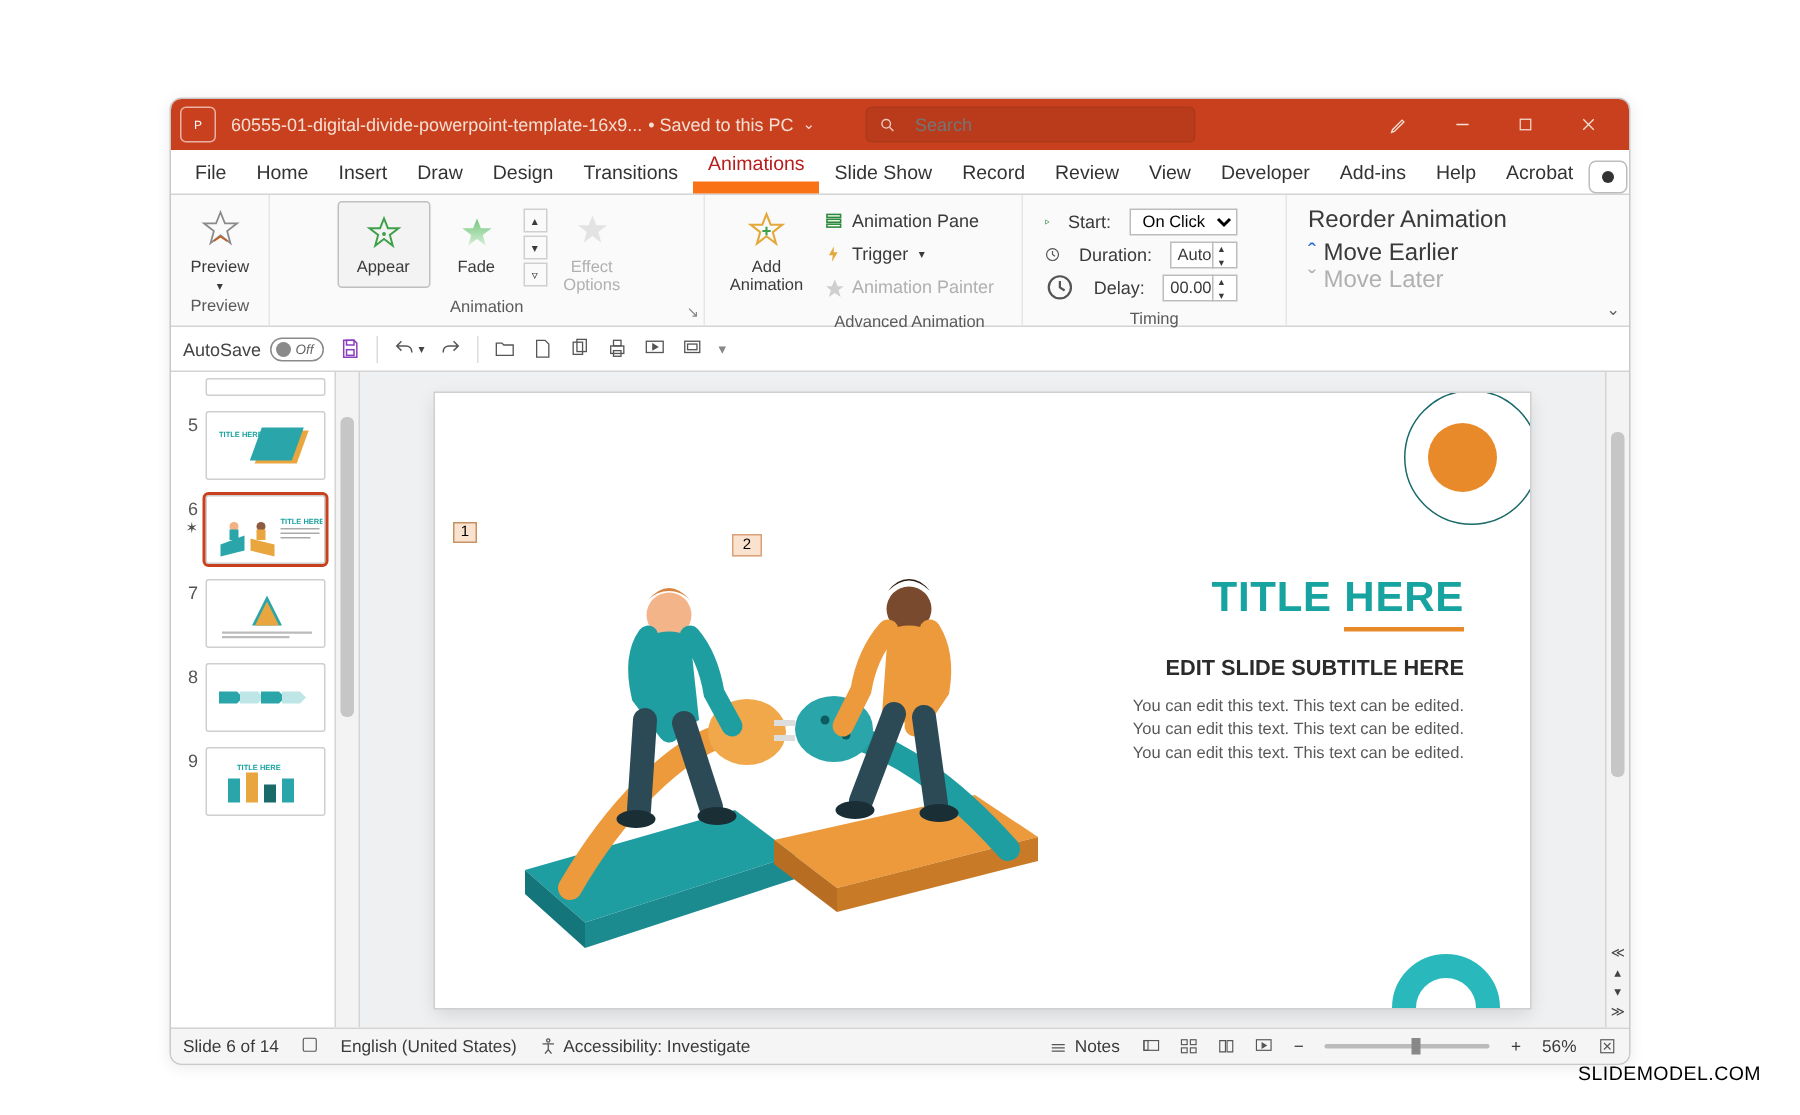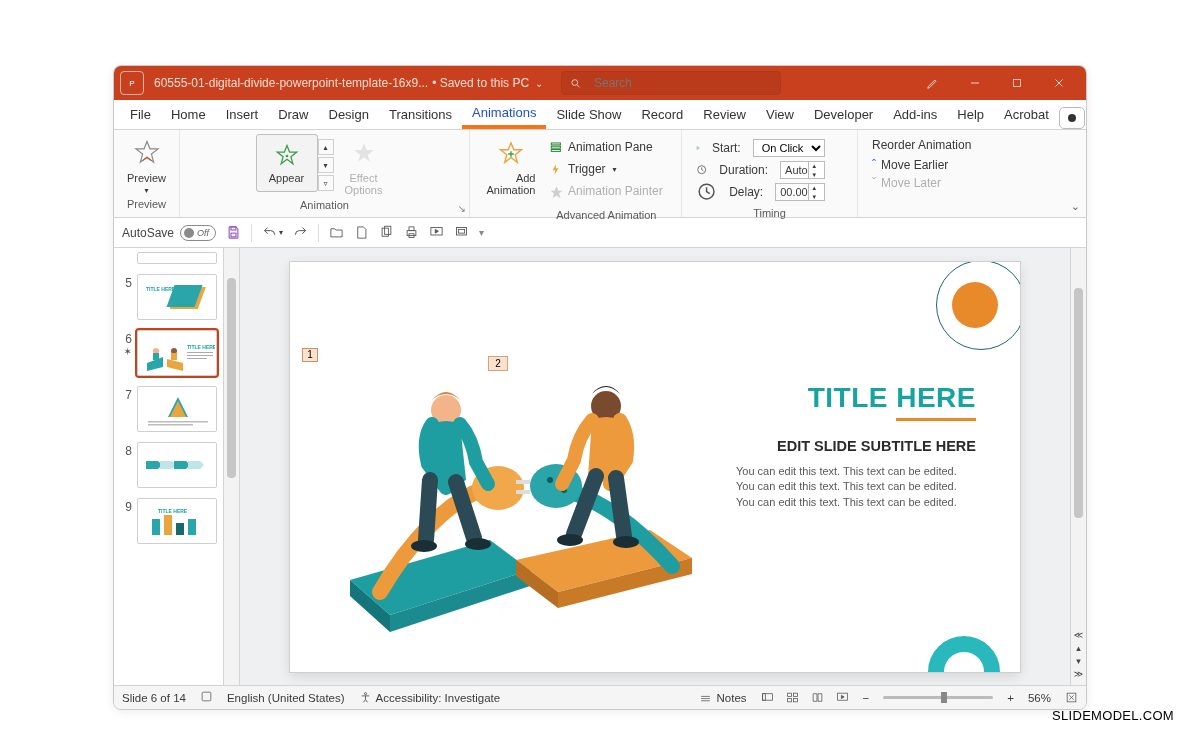--- a/index.html
+++ b/index.html
@@ -5,30 +5,30 @@
   * { box-sizing: border-box; margin: 0; padding: 0; font-family: "Segoe UI", Arial, sans-serif; }
   body { background: #fff; width: 1200px; height: 743px; position: relative; overflow: hidden; }
   .app { position: absolute; left: 113px; top: 65px; width: 974px; height: 645px; border: 1px solid #c9c9c9; border-radius: 8px; overflow: hidden; box-shadow: 0 2px 10px rgba(0,0,0,.08); display: flex; flex-direction: column; background: #fff;}
   
   .titlebar { background: #c8401d; height: 34px; display: flex; align-items: center; color: #fff; font-size: 12px; padding: 0 6px; }
   .titlebar .icon-pp { width: 24px; height: 24px; border: 1px solid rgba(255,255,255,.6); border-radius: 4px; display:flex; align-items:center; justify-content:center; margin-right: 10px;}
   .titlebar .pp { font-size: 8px;}
   .titlebar .doc { color: #f6dfd4; max-width: 330px; overflow: hidden; text-overflow: ellipsis; white-space: nowrap;}
   .titlebar .saved { color:#f6dfd4; margin-left:4px;}
   .tb-chev { margin-left:6px; opacity:.8; font-size:10px;}
-  .searchwrap { margin-left: 18px; display:flex; align-items:center; background:#b93b1c; border:1px solid #ab391a; border-radius:4px; height:24px; width:220px; padding:0 8px; color:#eecabc;}
+  .searchwrap { margin-left: 34px; display:flex; align-items:center; background:#b93b1c; border:1px solid #ab391a; border-radius:4px; height:24px; width:220px; padding:0 8px; color:#eecabc;}
   .searchwrap svg{ width:13px; height:13px; margin-right:12px;}
   .searchwrap input{ background:transparent; border:none; outline:none; color:#eecabc; font-size:12px; width:100%;}
   .tb-spacer{ flex:1;}
   .tb-btn{ width:42px; height:34px; display:flex; align-items:center; justify-content:center; color:#f6dfd4;}
   .tb-btn svg{width:14px;height:14px;}
   
   .tabs { height:30px; background:#fff; display:flex; align-items:flex-end; padding-left:6px; border-bottom:1px solid #d4d4d4; font-size:13px;}
   .tab{ padding:6px 10px 7px; color:#333; cursor:default; white-space:nowrap;}
-  .tab.active{ color:#1d4ed8; border-bottom:4px solid #f97316; padding-bottom:5px; }
+  .tab.active{ color:#b91c1c; border-bottom:8px solid #f97316; padding-bottom:5px; }
   .tabs .right { margin-left:auto; display:flex; align-items:center; padding-right:6px; gap:6px;}
   .pill{ border:1px solid #bcbcbc; border-radius:5px; height:22px; padding:0 8px; display:flex; align-items:center; font-size:12px; gap:5px;}
   
   .ribbon { background:#fafafa; border-bottom:1px solid #d4d4d4; height:88px; display:flex; font-size:11px; color:#3a3a3a; position:relative;}
   .ribbon .grp { border-right:1px solid #e6e6e6; padding:4px 8px 2px; display:flex; flex-direction:column; align-items:center; justify-content:flex-start;}
   .ribbon .grp-label{ font-size:11px; color:#5a5a5a; text-align:center; padding-top:3px;}
   .big-btn { display:flex; flex-direction:column; align-items:center; width:54px; padding-top:4px;}
   .big-btn .ic{ height:32px; display:flex; align-items:center; justify-content:center;}
   .big-btn span{ margin-top:2px;}
   .anim-row{ display:flex; gap:0;}
@@ -38,21 +38,21 @@
   .mini-col{ display:flex; flex-direction:column; gap:4px; padding:4px 4px 0 6px; font-size:12px;}
   .mini-col .row{ display:flex; align-items:center; gap:5px; height:18px;}
   .mini-col .row svg{width:13px;height:13px;}
   .timing-col{ padding:4px 6px 0; font-size:12px;}
   .timing-col .trow{ display:flex; align-items:center; gap:12px; height:20px; margin-bottom:2px;}
   .timing-col select,.timing-col .num{ border:1px solid #bcbcbc; height:18px; font-size:11px; padding:0 4px; background:#fff;}
   .timing-col select{ width:76px;}
   .timing-col .num{ width:56px; display:flex; align-items:center; justify-content:space-between;}
   .spin{ display:flex; flex-direction:column; height:18px; width:12px; border-left:1px solid #bcbcbc;}
   .spin div{flex:1; display:flex;align-items:center;justify-content:center;font-size:7px;}
-  .reorder{ padding:4px 6px 0; font-size:12px;}
+  .reorder{ padding:4px 6px 0; font-size:16px;}
   .reorder .hdr{ margin-bottom:4px; color:#3a3a3a;}
   .reorder .row{ display:flex; align-items:center; gap:5px; height:18px;}
   .reorder .dis{ color:#b0b0b0;}
   .ribbon .collapse{ position:absolute; right:6px; bottom:4px; font-size:11px; color:#666;}
   .dlaunch{ position:absolute; font-size:10px; color:#888;}
   
   .qat { height:30px; background:#fff; border-bottom:1px solid #d4d4d4; display:flex; align-items:center; padding:0 8px; gap:10px; font-size:12px; color:#444;}
   .qat .autosave{ display:flex; align-items:center; gap:6px;}
   .toggle{ width:36px; height:16px; border:1px solid #8a8a8a; border-radius:9px; display:flex; align-items:center; padding:0 3px; background:#fff; position:relative;}
   .toggle .knob{ width:10px;height:10px;border-radius:50%; background:#8a8a8a;}
@@ -81,21 +81,21 @@
   .zoom-slider{ width:110px; height:3px; background:#bbb; position:relative; border-radius:2px;}
   .zoom-slider .kn{ position:absolute; top:-4px; width:6px; height:11px; background:#888; left:58px;}
   .views{display:flex; gap:12px; align-items:center;}
   .watermark{ position:absolute; right:26px; bottom:20px; font-size:13px; color:#000000; letter-spacing:.3px;}
   
   .slide .tag1{ position:absolute; left:12px; top:86px; width:16px;height:14px;border:1px solid #c69263; background:#fbe2cf; font-size:10px; display:flex;align-items:center;justify-content:center;}
   .slide .tag2{ position:absolute; left:198px; top:94px; width:20px;height:15px;border:1px solid #d9a07a; background:#fbe2cf; font-size:10px; display:flex;align-items:center;justify-content:center;}
   .slide .title{ position:absolute; right:44px; top:120px; font-weight:800; font-size:28px; color:#17a3a0; letter-spacing:.5px;}
   .slide .underline{ position:absolute; right:44px; top:156px; width:80px; height:3px; background:#e88a2a;}
   .slide .subtitle{ position:absolute; right:44px; top:176px; font-weight:700; font-size:14.5px; color:#2b2b2b;}
-  .slide .body{ position:absolute; right:44px; top:202px; width:240px; font-size:11px; color:#595959; text-align:left; line-height:1.45;}
+  .slide .body{ position:absolute; right:44px; top:202px; width:240px; font-size:11px; color:#595959; text-align:right; line-height:1.45;}
   .slide .circ1{ position:absolute; right:-6px; top:-2px; width:90px;height:90px;border:1.5px solid #1a6a6a; border-radius:50%;}
   .slide .circ2{ position:absolute; right:22px; top:20px; width:46px;height:46px;background:#e88a2a; border-radius:50%;}
   .slide .ring{ position:absolute; right:20px; bottom:-36px; width:72px;height:72px;border:16px solid #29b9bd; border-radius:50%;}
   .muted{color:#b0b0b0;}
   .thumb-illus{position:absolute;}
 </style>
 </head>
 <body>
 
 <div class="app">
@@ -179,20 +179,32 @@
 
     <div class="grp" style="width:290px; position:relative">
       <div class="anim-row">
         <div class="anim-item sel">
           <svg class="star" viewBox="0 0 40 40">
               <path d="M20 4l4 10h11l-9 7 3 11-9-7-9 7 3-11-9-7h11z" fill="none" stroke="#3fa04a" stroke-width="2"></path>
               <circle cx="20" cy="20" r="2" fill="#3fa04a"></circle>
             </svg>
           <span>Appear</span>
         </div>
+        <div class="anim-item">
+          <svg class="star" viewBox="0 0 40 40">
+              <defs>
+                <linearGradient id="g1" x1="0" x2="0" y1="0" y2="1">
+                  <stop offset="0" stop-color="#6fc77a"></stop>
+                  <stop offset="1" stop-color="#d9efd9"></stop>
+                </linearGradient>
+              </defs>
+              <path d="M20 4l4 10h11l-9 7 3 11-9-7-9 7 3-11-9-7h11z" fill="url(#g1)"></path>
+            </svg>
+          <span>Fade</span>
+        </div>
         <div style="width:16px;display:flex;flex-direction:column;justify-content:center;gap:2px">
           <div style="border:1px solid #cfcfcf;height:16px;font-size:8px;display:flex;align-items:center;justify-content:center">▴</div>
           <div style="border:1px solid #cfcfcf;height:16px;font-size:8px;display:flex;align-items:center;justify-content:center">▾</div>
           <div style="border:1px solid #cfcfcf;height:16px;font-size:8px;display:flex;align-items:center;justify-content:center">▿</div>
         </div>
         <div class="big-btn muted" style="width:60px">
           <div class="ic">
               <svg width="26" height="26" viewBox="0 0 40 40">
                 <path d="M20 4l4 10h11l-9 7 3 11-9-7-9 7 3-11-9-7h11z" fill="#e3e3e3"></path>
               </svg>
@@ -206,21 +218,21 @@
     </div>
 
     <div class="grp" style="width:212px;flex-direction:row;align-items:flex-start">
       <div class="big-btn" style="width:66px">
         <div class="ic">
             <svg width="28" height="28" viewBox="0 0 40 40">
               <path d="M20 4l4 10h11l-9 7 3 11-9-7-9 7 3-11-9-7h11z" fill="none" stroke="#e4a93a" stroke-width="2"></path>
               <path d="M16 20h8M20 16v8" stroke="#3fa04a" stroke-width="2"></path>
             </svg>
           </div>
-        <span style="white-space:pre-line;text-align:right;line-height:1.1">Add
+        <span style="white-space:pre-line;text-align:center;line-height:1.1">Add
 Animation</span>
       </div>
       <div class="mini-col">
         <div class="row">
             <svg viewBox="0 0 20 20" fill="none" stroke="#2a8a3a" stroke-width="1.6">
               <rect x="2" y="3" width="14" height="3"></rect>
               <rect x="2" y="8" width="14" height="3"></rect>
               <rect x="2" y="13" width="14" height="3"></rect>
             </svg>
             <span>Animation Pane</span>

